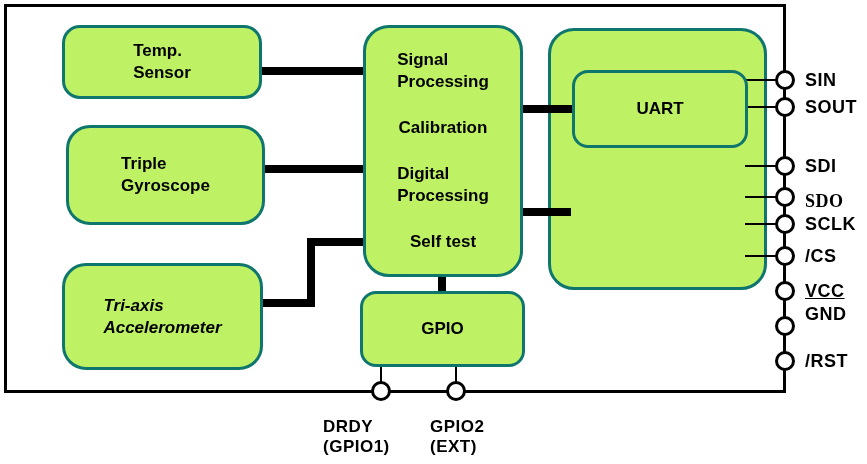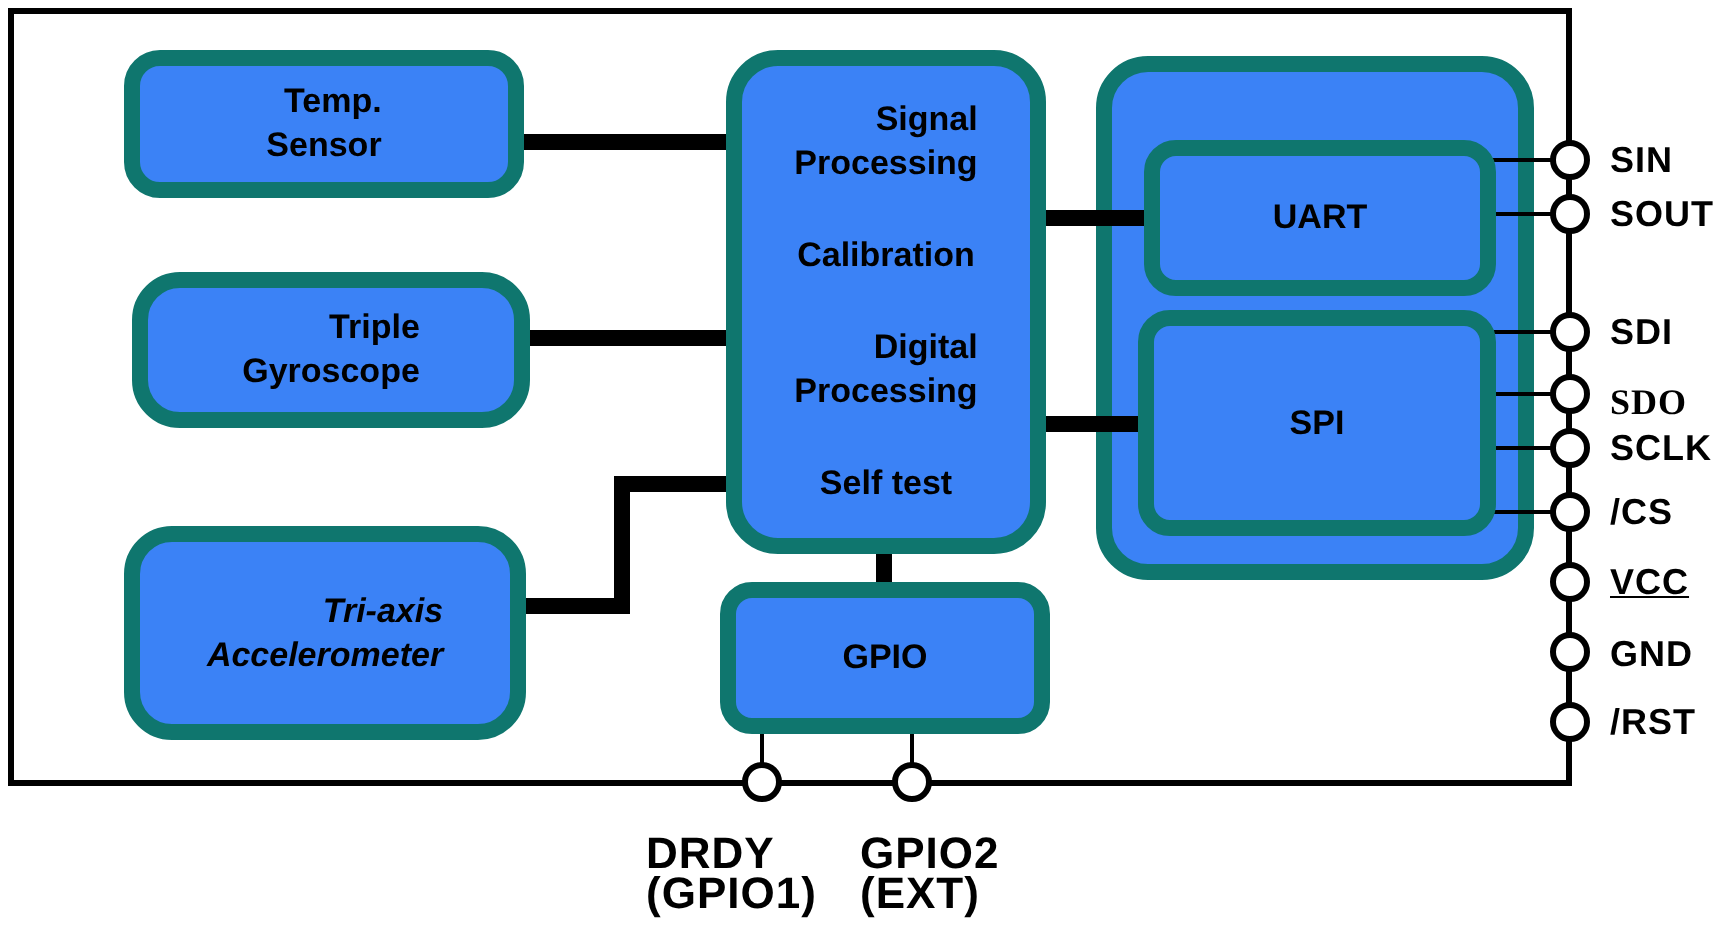--- a/index.html
+++ b/index.html
@@ -24,27 +24,27 @@
     left: 4px; top: 4px;
     width: 782px; height: 389px;
     border: 3px solid #000;
     box-sizing: border-box;
     background: transparent;
   }
 
   
   .box {
     position: absolute;
-    border: 8px solid #0f766e;
+    border: 3px solid #0f766e;
     box-sizing: border-box;
-    background: #3b82f6;
+    background: #bef264;
     display: flex;
     align-items: center;
     justify-content: center;
-    text-align: right;
+    text-align: left;
   }
   .box-label {
     white-space: pre-line;
     font-size: 17px;
     line-height: 22px;
   }
 
   
   .proc-stack {
     display: flex;
@@ -77,21 +77,21 @@
     font-size: 18px;
     line-height: 20px;
     letter-spacing: 0.5px;
     white-space: nowrap;
   }
 
   
   .pin-label-bottom {
     position: absolute;
     top: 417px;
-    font-size: 22px;
+    font-size: 17px;
     line-height: 20px;
     letter-spacing: 0.5px;
     text-align: left;
     white-space: nowrap;
   }
   .pin-label-bottom .sub { display: block; }
 </style>
 </head>
 <body>
 
@@ -117,21 +117,21 @@
   <div class="wire" style="left:745px; top:223px; width:35px; height:2px;"></div>
   <div class="wire" style="left:745px; top:255px; width:35px; height:2px;"></div>
   <div class="wire" style="left:380px; top:365px; width:2px;  height:22px;"></div>
   <div class="wire" style="left:455px; top:365px; width:2px;  height:22px;"></div>
 
   <div class="box" style="left:62px; top:25px; width:200px; height:74px; border-radius:18px;">
     <span class="box-label">Temp.
 Sensor</span>
   </div>
 
-  <div class="box" style="left:66px; top:136px; width:199px; height:78px; border-radius:24px;">
+  <div class="box" style="left:66px; top:125px; width:199px; height:100px; border-radius:24px;">
     <span class="box-label">Triple
 Gyroscope</span>
   </div>
 
   <div class="box" style="left:62px; top:263px; width:201px; height:107px; border-radius:24px;font-style:italic;">
     <span class="box-label">Tri-axis
 Accelerometer</span>
   </div>
 
   <div class="box" style="left:363px; top:25px; width:160px; height:252px; border-radius:26px;">
@@ -142,23 +142,20 @@
       <span class="box-label">Digital
 Processing</span>
       <span class="box-label">Self test</span>
     </div>
   </div>
 
   <div class="box" style="left:572px; top:70px; width:176px; height:78px; border-radius:16px;">
     <span class="box-label">UART</span>
   </div>
 
-  <div class="box" style="left:569px; top:155px; width:179px; height:113px; border-radius:16px;">
-    <span class="box-label">SPI</span>
-  </div>
 
   <div class="box" style="left:360px; top:291px; width:165px; height:76px; border-radius:16px;">
     <span class="box-label">GPIO</span>
   </div>
 
   <div class="pin" style="left:775px; top:70px;"></div>
   <div class="pin" style="left:775px; top:97px;"></div>
   <div class="pin" style="left:775px; top:156px;"></div>
   <div class="pin" style="left:775px; top:187px;"></div>
   <div class="pin" style="left:775px; top:214px;"></div>
@@ -170,21 +167,21 @@
   <div class="pin" style="left:371px; top:381px;"></div>
   <div class="pin" style="left:446px; top:381px;"></div>
 
   <div class="pin-label" style="top:70px;">SIN</div>
   <div class="pin-label" style="top:97px;">SOUT</div>
   <div class="pin-label" style="top:156px;">SDI</div>
   <div class="pin-label" style="top:191px;font-family:Liberation Serif, serif;">SDO</div>
   <div class="pin-label" style="top:214px;">SCLK</div>
   <div class="pin-label" style="top:246px;">/CS</div>
   <div class="pin-label" style="top:281px;text-decoration:underline;">VCC</div>
-  <div class="pin-label" style="top:317px;">GND</div>
+  <div class="pin-label" style="top:304px;">GND</div>
   <div class="pin-label" style="top:351px;">/RST</div>
 
   <div class="pin-label-bottom" style="left:323px;">
     <span>DRDY</span>
     <span class="sub">(GPIO1)</span>
   </div>
   <div class="pin-label-bottom" style="left:430px;">
     <span>GPIO2</span>
     <span class="sub">(EXT)</span>
   </div>

